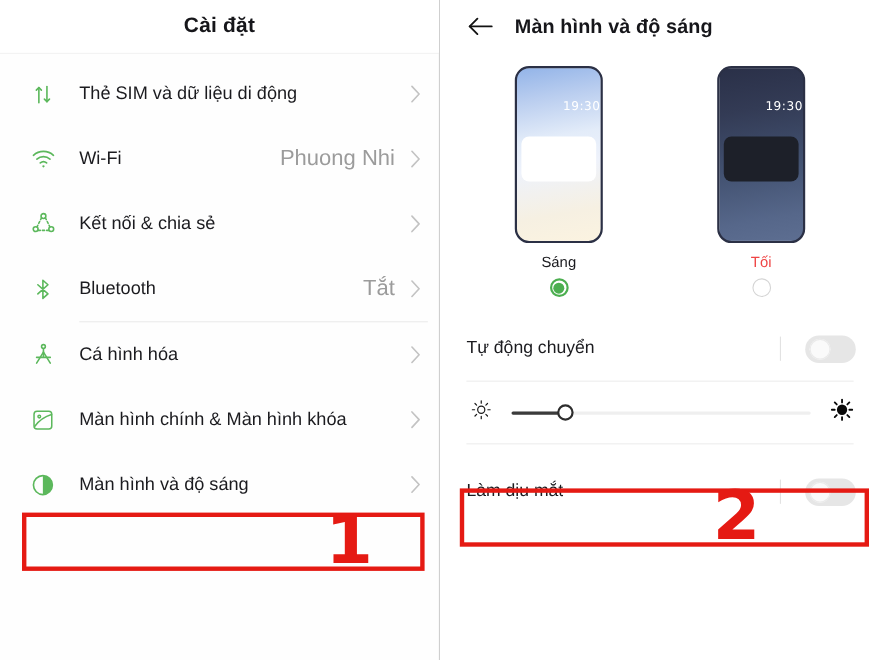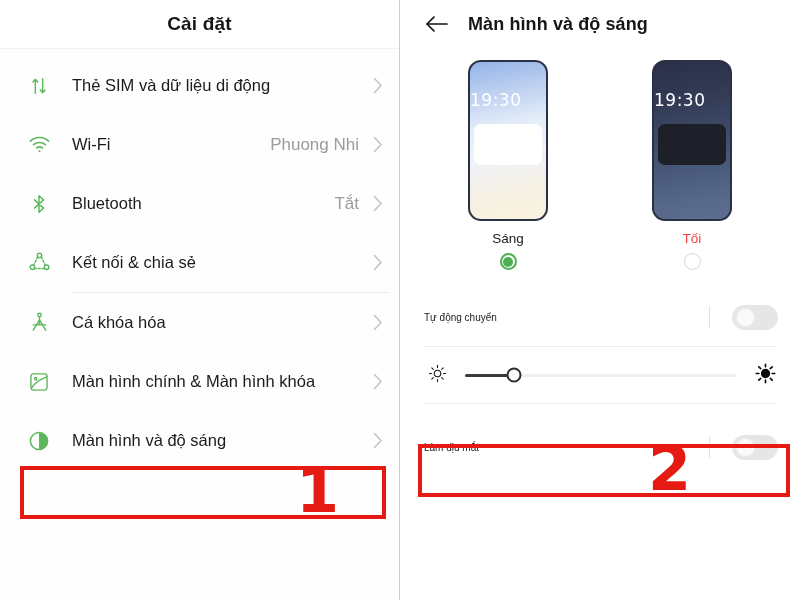--- a/index.html
+++ b/index.html
@@ -77,21 +77,21 @@
     color: #5cb85c;
   }
   .row .label {
     font-size: 16.5px;
     color: #1b1b1f;
     margin-left: 16px;
     white-space: nowrap;
   }
   .row .value {
     margin-left: auto;
-    font-size: 17px;
+    font-size: 20px;
     color: #9b9b9b;
     white-space: nowrap;
   }
   .row .chev {
     margin-left: 14px;
     width: 10px;
     display: flex;
     align-items: center;
     color: #c3c3c3;
   }
@@ -152,22 +152,22 @@
   .phone.light {
     background: linear-gradient(170deg,#93b4e8 0%, #b9cdef 18%, #e3ecf9 40%, #eef2fb 56%, #f6f0e2 82%, #fbf3e0 100%);
   }
   .phone.dark {
     background: linear-gradient(170deg,#2a3048 0%, #333b55 25%, #41506f 55%, #56678a 85%, #5d6e91 100%);
   }
   .phone .clock {
     position: absolute;
     top: 28px;
     left: 0; right: 0;
-    text-align: left;
-    font-size: 17px;
+    text-align: right;
+    font-size: 11px;
     color: #ffffff;
     letter-spacing: 0.5px;
     font-family: "DejaVu Sans", sans-serif;
   }
   .phone .card {
     position: absolute;
     left: 4px;
     right: 4px;
     top: 62px;
     height: 41px;
@@ -204,21 +204,21 @@
 
   .r-row {
     height: 58px;
     display: flex;
     align-items: center;
     padding-left: 24px;
     padding-right: 22px;
     box-sizing: border-box;
   }
   .r-row .r-label {
-    font-size: 10px;
+    font-size: 16px;
     color: #1b1b1f;
     white-space: nowrap;
   }
   .r-row .spacer { margin-left: auto; }
   .vbar {
     width: 1px;
     height: 22px;
     background: #e2e2e2;
     margin-right: 22px;
   }
@@ -349,65 +349,65 @@
         <span class="value">Phuong Nhi</span>
         <span class="chev">
           <svg width="10" height="17" viewBox="0 0 10 17" fill="none" stroke="#c3c3c3" stroke-width="1.5" stroke-linecap="round" stroke-linejoin="round">
               <path d="M1.5 1.5 8 8.5 1.5 15.5"></path>
             </svg>
         </span>
       </div>
 
       <div class="row">
         <span class="ico">
-          <svg width="22" height="22" viewBox="0 0 24 24" fill="none" stroke="#5cb85c" stroke-width="1.6" stroke-linecap="round" stroke-linejoin="round">
-            <path d="M7 7.5 17 16.5 12 21V3l5 4.5L7 16.5"></path>
-          </svg>
-        </span>
-        <span class="label">Bluetooth</span>
-        <span class="value">Tắt</span>
-        <span class="chev">
-          <svg width="10" height="17" viewBox="0 0 10 17" fill="none" stroke="#c3c3c3" stroke-width="1.5" stroke-linecap="round" stroke-linejoin="round">
-              <path d="M1.5 1.5 8 8.5 1.5 15.5"></path>
-            </svg>
-        </span>
-      </div>
-
-      <div class="row">
-        <span class="ico">
           <svg width="23" height="23" viewBox="0 0 24 24" fill="none" stroke="#5cb85c" stroke-width="1.5" stroke-linecap="round" stroke-linejoin="round">
             <circle cx="12" cy="4.6" r="2.3"></circle>
             <circle cx="4.6" cy="17" r="2.3"></circle>
             <circle cx="19.4" cy="17" r="2.3"></circle>
             <path d="M10.2 6.2 6 14.6" stroke-dasharray="2 2"></path>
             <path d="M13.8 6.2 18 14.6" stroke-dasharray="2 2"></path>
             <path d="M7 18.2h10" stroke-dasharray="2 2"></path>
           </svg>
         </span>
         <span class="label">Kết nối &amp; chia sẻ</span>
         <span class="chev no-value">
           <svg width="10" height="17" viewBox="0 0 10 17" fill="none" stroke="#c3c3c3" stroke-width="1.5" stroke-linecap="round" stroke-linejoin="round">
               <path d="M1.5 1.5 8 8.5 1.5 15.5"></path>
             </svg>
         </span>
       </div>
 
+      <div class="row">
+        <span class="ico">
+          <svg width="22" height="22" viewBox="0 0 24 24" fill="none" stroke="#5cb85c" stroke-width="1.6" stroke-linecap="round" stroke-linejoin="round">
+            <path d="M7 7.5 17 16.5 12 21V3l5 4.5L7 16.5"></path>
+          </svg>
+        </span>
+        <span class="label">Bluetooth</span>
+        <span class="value">Tắt</span>
+        <span class="chev">
+          <svg width="10" height="17" viewBox="0 0 10 17" fill="none" stroke="#c3c3c3" stroke-width="1.5" stroke-linecap="round" stroke-linejoin="round">
+              <path d="M1.5 1.5 8 8.5 1.5 15.5"></path>
+            </svg>
+        </span>
+      </div>
+
       <div class="group-divider"></div>
 
       <div class="row">
         <span class="ico">
           <svg width="23" height="23" viewBox="0 0 24 24" fill="none" stroke="#5cb85c" stroke-width="1.5" stroke-linecap="round" stroke-linejoin="round">
             <circle cx="12" cy="4.2" r="1.8"></circle>
             <path d="M12 6v8"></path>
             <path d="M12 9.5 5.5 20"></path>
             <path d="M12 9.5 18.5 20"></path>
             <path d="M5.5 14.5h13"></path>
           </svg>
         </span>
-        <span class="label">Cá khóa hóa</span>
+        <span class="label">Cá hình hóa</span>
         <span class="chev no-value">
           <svg width="10" height="17" viewBox="0 0 10 17" fill="none" stroke="#c3c3c3" stroke-width="1.5" stroke-linecap="round" stroke-linejoin="round">
               <path d="M1.5 1.5 8 8.5 1.5 15.5"></path>
             </svg>
         </span>
       </div>
 
       <div class="row">
         <span class="ico">
           <svg width="22" height="22" viewBox="0 0 24 24" fill="none" stroke="#5cb85c" stroke-width="1.5" stroke-linecap="round" stroke-linejoin="round">

